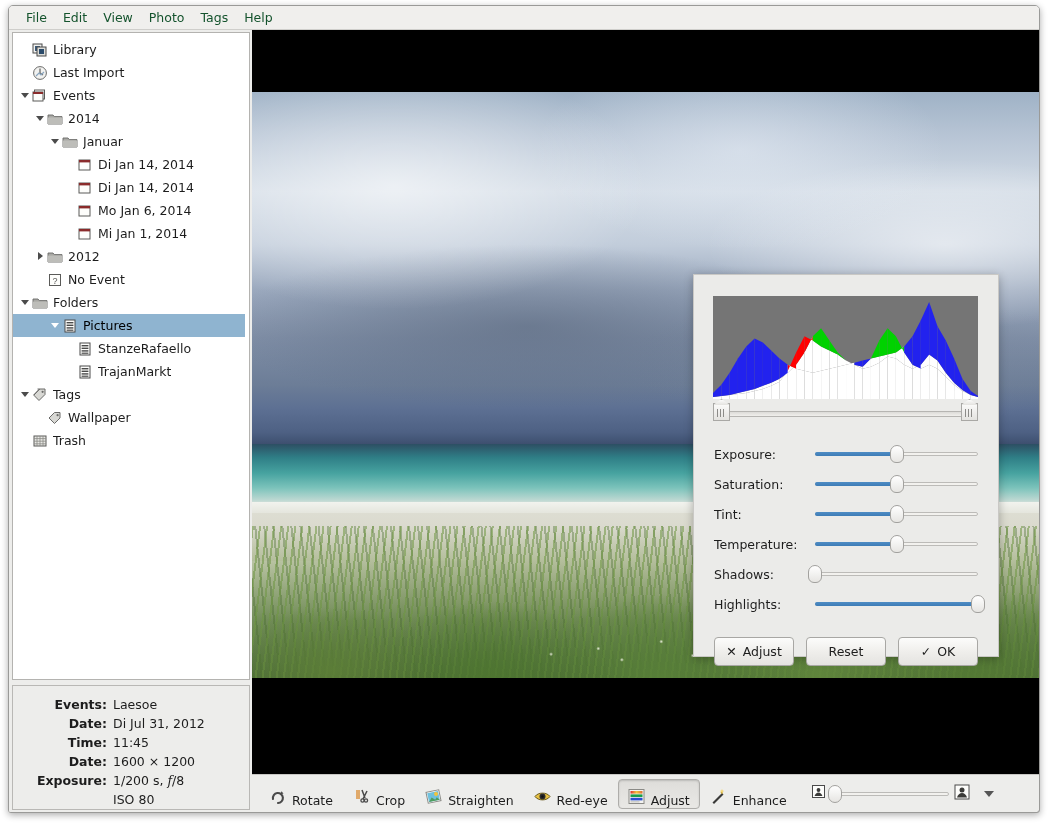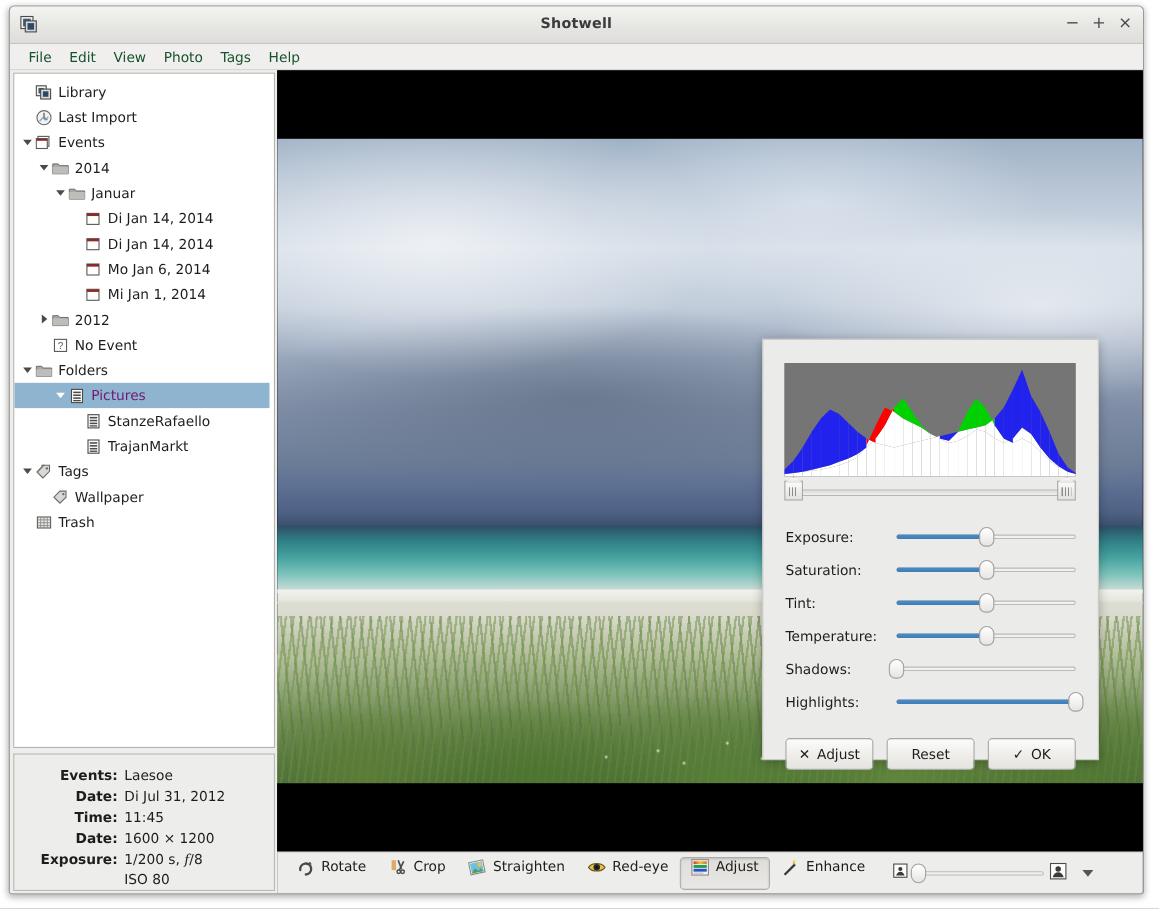--- a/index.html
+++ b/index.html
@@ -30,21 +30,21 @@
   
   #body{flex:1;display:flex;min-height:0;background:#ededeb;}
 
   
   #sidebar{width:243px;flex:0 0 243px;display:flex;flex-direction:column;
            background:#ededeb;padding:2px 2px 2px 3px;box-sizing:border-box;}
   #tree{flex:1;background:#ffffff;border:1px solid #b4b3b0;overflow:hidden;
         padding:5px 4px 0 0;box-sizing:border-box;}
   .trow{height:23px;display:flex;align-items:center;font-size:12.5px;color:#1d1d1d;
         white-space:nowrap;cursor:default;padding-left:6px;box-sizing:border-box;}
-  .trow.sel{background:#8fb4d0;color:#701a75;}
+  .trow.sel{background:#8fb4d0;color:#000000;}
   .tw{flex:0 0 auto;}
   .arrow{width:13px;height:13px;flex:0 0 13px;position:relative;}
   .arrow.down::before{content:"";position:absolute;left:2px;top:4px;
        border-left:4.5px solid transparent;border-right:4.5px solid transparent;
        border-top:5.5px solid #4b4b4b;}
   .arrow.right::before{content:"";position:absolute;left:4px;top:2px;
        border-top:4.5px solid transparent;border-bottom:4.5px solid transparent;
        border-left:5.5px solid #4b4b4b;}
   .trow.sel .arrow.down::before{border-top-color:#ffffff;}
   .ico{width:16px;height:16px;flex:0 0 16px;margin-right:5px;position:relative;}
@@ -142,56 +142,40 @@
 
   #dlgbtns{display:flex;gap:12px;margin-top:18px;}
   .dbtn{flex:1;height:29px;border:1px solid #a8a7a4;border-radius:4px;
         background:linear-gradient(to bottom,#fcfcfb 0%,#efeeeb 52%,#e4e3e0 100%);
         font-size:12.5px;color:#1d1d1d;display:flex;align-items:center;justify-content:center;
         gap:6px;cursor:default;box-sizing:border-box;}
 
   
   #toolbar{flex:0 0 38px;height:38px;background:#ededeb;border-top:1px solid #c8c7c4;
            display:flex;align-items:center;padding:0 7px;box-sizing:border-box;}
-  .tbtn{height:30px;display:flex;align-items:flex-start;gap:6px;padding:0 9px;
+  .tbtn{height:30px;display:flex;align-items:flex-end;gap:6px;padding:0 9px;
         font-size:12.5px;color:#1d1d1d;border:1px solid transparent;border-radius:4px;
         cursor:default;box-sizing:border-box;}
   .tbtn.active{background:linear-gradient(to bottom,#dedddA,#e9e8e5);
                border:1px solid #aeadaa;box-shadow:inset 0 1px 2px rgba(0,0,0,.16);}
   #zoomwrap{display:flex;align-items:center;gap:5px;margin-left:14px;}
   #zslider{position:relative;width:118px;height:18px;}
   #zslider .ztrack{position:absolute;left:0;right:0;top:7px;height:4px;border-radius:2px;
        background:#f2f1ee;border:1px solid #bcbbb8;box-sizing:border-box;}
   #zslider .zhandle{position:absolute;top:0;width:14px;height:18px;margin-left:-7px;
        background:linear-gradient(to bottom,#ffffff,#e6e5e2);border:1px solid #a2a19e;
        border-radius:7px;box-sizing:border-box;}
   .chev{margin-left:9px;width:0;height:0;border-left:5px solid transparent;
         border-right:5px solid transparent;border-top:6px solid #555;cursor:default;}
 </style>
 </head>
 <body>
 
 <div id="app">
 
-  <div id="titlebar">
-    <span id="win-icon">
-      <svg width="18" height="18" viewBox="0 0 18 18">
-        <rect x="2" y="2" width="11" height="11" fill="#f0f0ee" stroke="#4a4a4a" stroke-width="1"></rect>
-        <rect x="4" y="4" width="7" height="7" fill="#3b5a7a"></rect>
-        <rect x="6" y="6" width="10" height="10" fill="#d8d8d4" stroke="#4a4a4a" stroke-width="1"></rect>
-        <rect x="8" y="8" width="6" height="6" fill="#2a4a6a"></rect>
-      </svg>
-    </span>
-    <div id="title-text">Shotwell</div>
-    <div class="wbtns">
-      <span class="wbtn">−</span>
-      <span class="wbtn">+</span>
-      <span class="wbtn">×</span>
-    </div>
-  </div>
 
   <div id="menubar">
     <span class="menu-item">File</span>
     <span class="menu-item">Edit</span>
     <span class="menu-item">View</span>
     <span class="menu-item">Photo</span>
     <span class="menu-item">Tags</span>
     <span class="menu-item">Help</span>
   </div>
 

